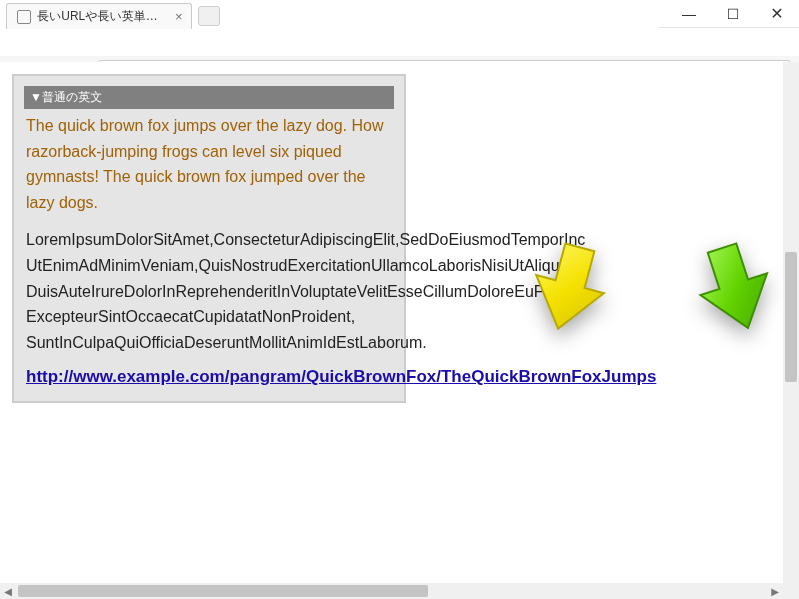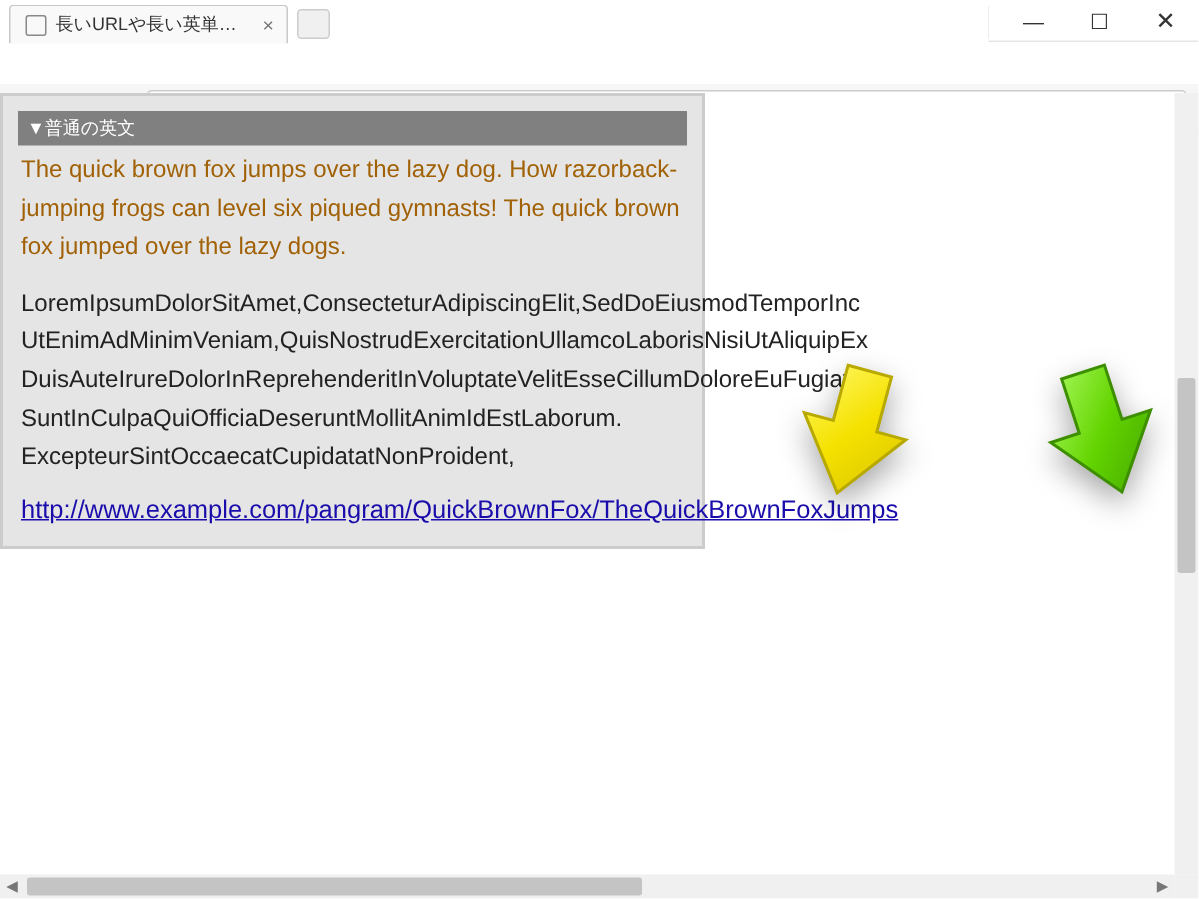--- a/index.html
+++ b/index.html
@@ -30,21 +30,21 @@
   .omnibox .doc-icon { width: 14px; height: 14px; border: 1px solid #999; border-radius: 2px; flex-shrink: 0; }
   .omnibox .url { white-space: nowrap; overflow: hidden; }
   .omnibox .url-dim { color: #999; }
   .omnibox .url-dark { color: #333; }
   .star { color: #999; font-size: 16px; margin-left: auto; }
 
   
   .viewport { position: absolute; top: 62px; left: 0; right: 0; bottom: 16px; overflow: hidden; background: #fff; }
   .page { position: absolute; top: 0; left: 0; width: 1100px; }
 
-  .content-box { width: 470px; border: 2px solid #ccc; background: #e5e5e5; padding: 8px 10px 14px; font-family: Verdana, Geneva, sans-serif; }
+  .content-box { margin: 12px; width: 394px; border: 2px solid #ccc; background: #e5e5e5; padding: 8px 10px 14px; font-family: Verdana, Geneva, sans-serif; }
   .sec-h { background: #808080; color: #fff; font-size: 12px; padding: 3px 6px; margin-top: 10px; }
   .sec-h:first-child { margin-top: 2px; }
   .sec-body { background: transparent; color: #a16207; font-size: 16px; line-height: 1.6; padding: 4px 2px 8px; word-break: normal; }
   .overflow-line { white-space: pre; font-size: 16px; color: #222; line-height: 1.6; }
   .url-link { color: #1a0dab; text-decoration: underline; white-space: pre; font-size: 17px; }
 
   
   .arrow { position: absolute; filter: drop-shadow(0 8px 10px rgba(0,0,0,0.35)); }
   .arrow.yellow { left: 524px; top: 176px; }
   .arrow.green { left: 690px; top: 176px; }
@@ -114,25 +114,25 @@
 <div class="viewport">
   <div class="page">
     <div class="content-box">
       <div class="sec-h">▼普通の英文</div>
       <div class="sec-body">The quick brown fox jumps over the lazy dog. How razorback-jumping frogs can level six piqued gymnasts! The quick brown fox jumped over the lazy dogs.</div>
 
       <div style="padding:4px 2px 8px;">
         <div class="overflow-line">LoremIpsumDolorSitAmet,ConsecteturAdipiscingElit,SedDoEiusmodTemporInc</div>
         <div class="overflow-line">UtEnimAdMinimVeniam,QuisNostrudExercitationUllamcoLaborisNisiUtAliquipEx</div>
         <div class="overflow-line">DuisAuteIrureDolorInReprehenderitInVoluptateVelitEsseCillumDoloreEuFugiatI</div>
+        <div class="overflow-line">ExcepteurSintOccaecatCupidatatNonProident,</div>
         <div class="overflow-line">SuntInCulpaQuiOfficiaDeseruntMollitAnimIdEstLaborum.</div>
-        <div class="overflow-line">ExcepteurSintOccaecatCupidatatNonProident,</div>
       </div>
 
-      <div style="padding:4px 2px 0;">
+      <div style="padding:4px 2px 0;font-weight:bold;">
         <a class="url-link">http://www.example.com/pangram/QuickBrownFox/TheQuickBrownFoxJumps</a>
       </div>
     </div>
 
     <div class="arrow yellow">
       <svg width="90" height="100" viewBox="0 0 90 100">
         <defs>
           <linearGradient id="gy" x1="0" y1="0" x2="1" y2="1">
             <stop offset="0" stop-color="#fff96b"></stop>
             <stop offset="0.5" stop-color="#f5e100"></stop>

